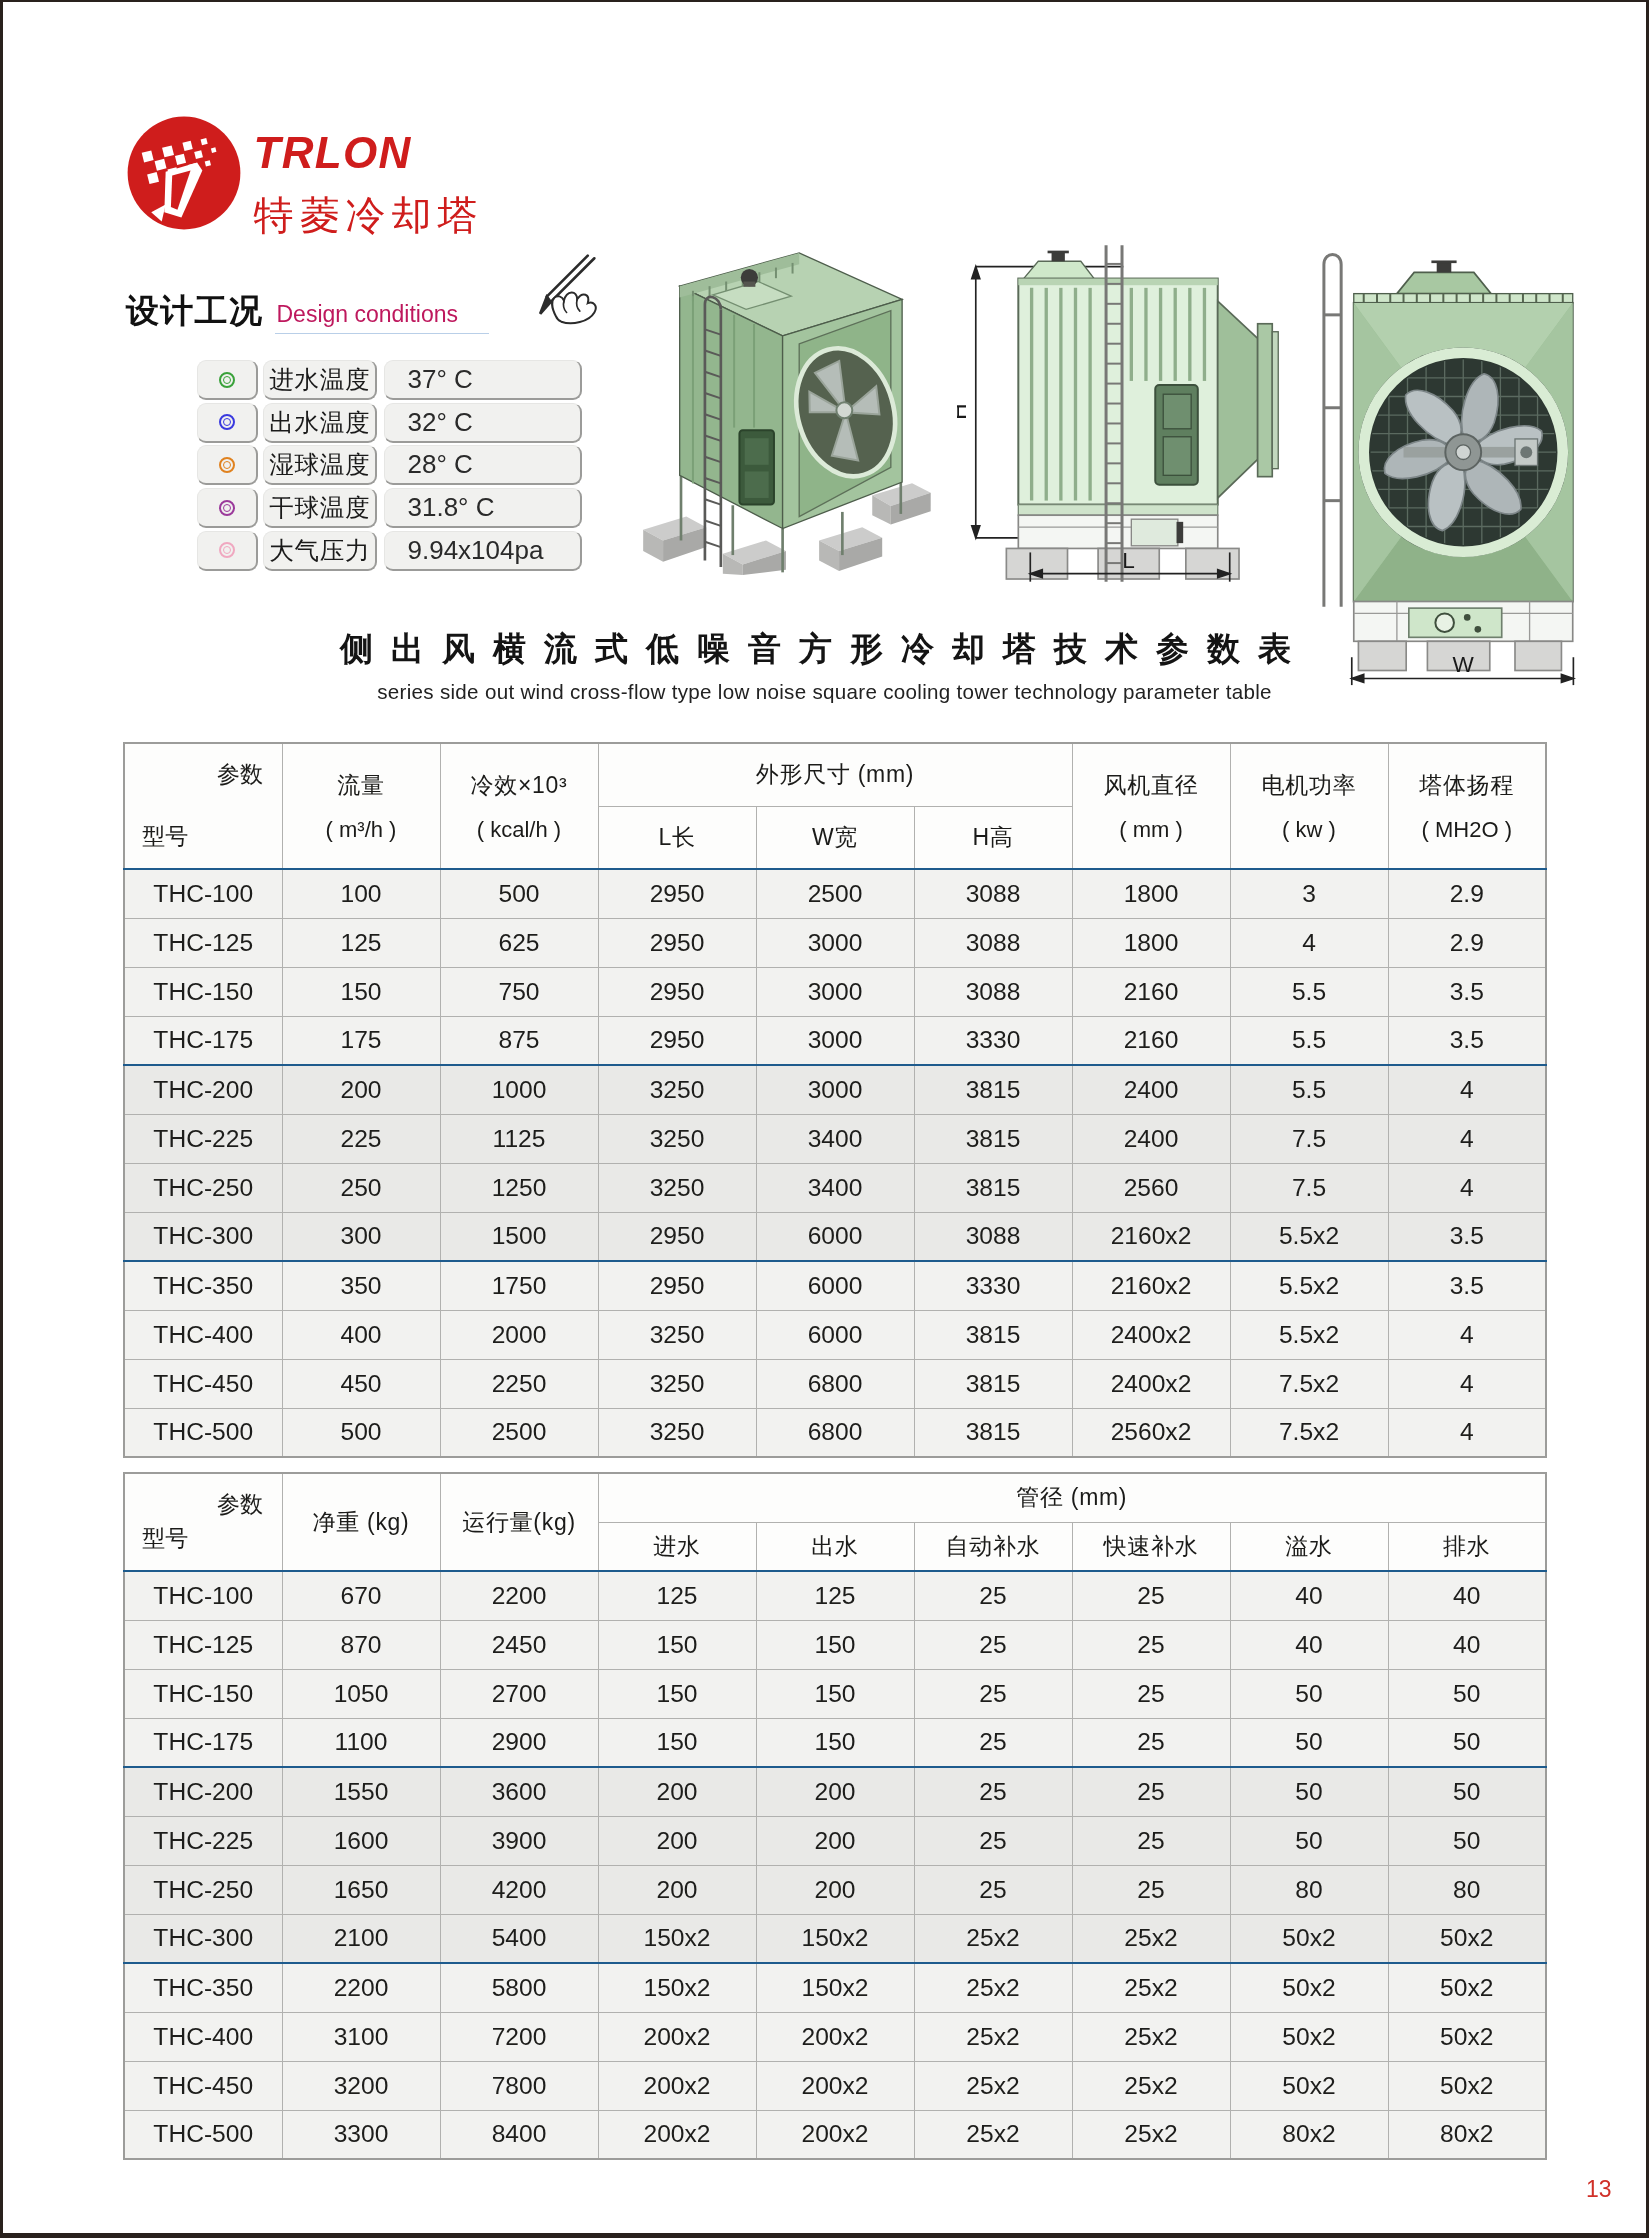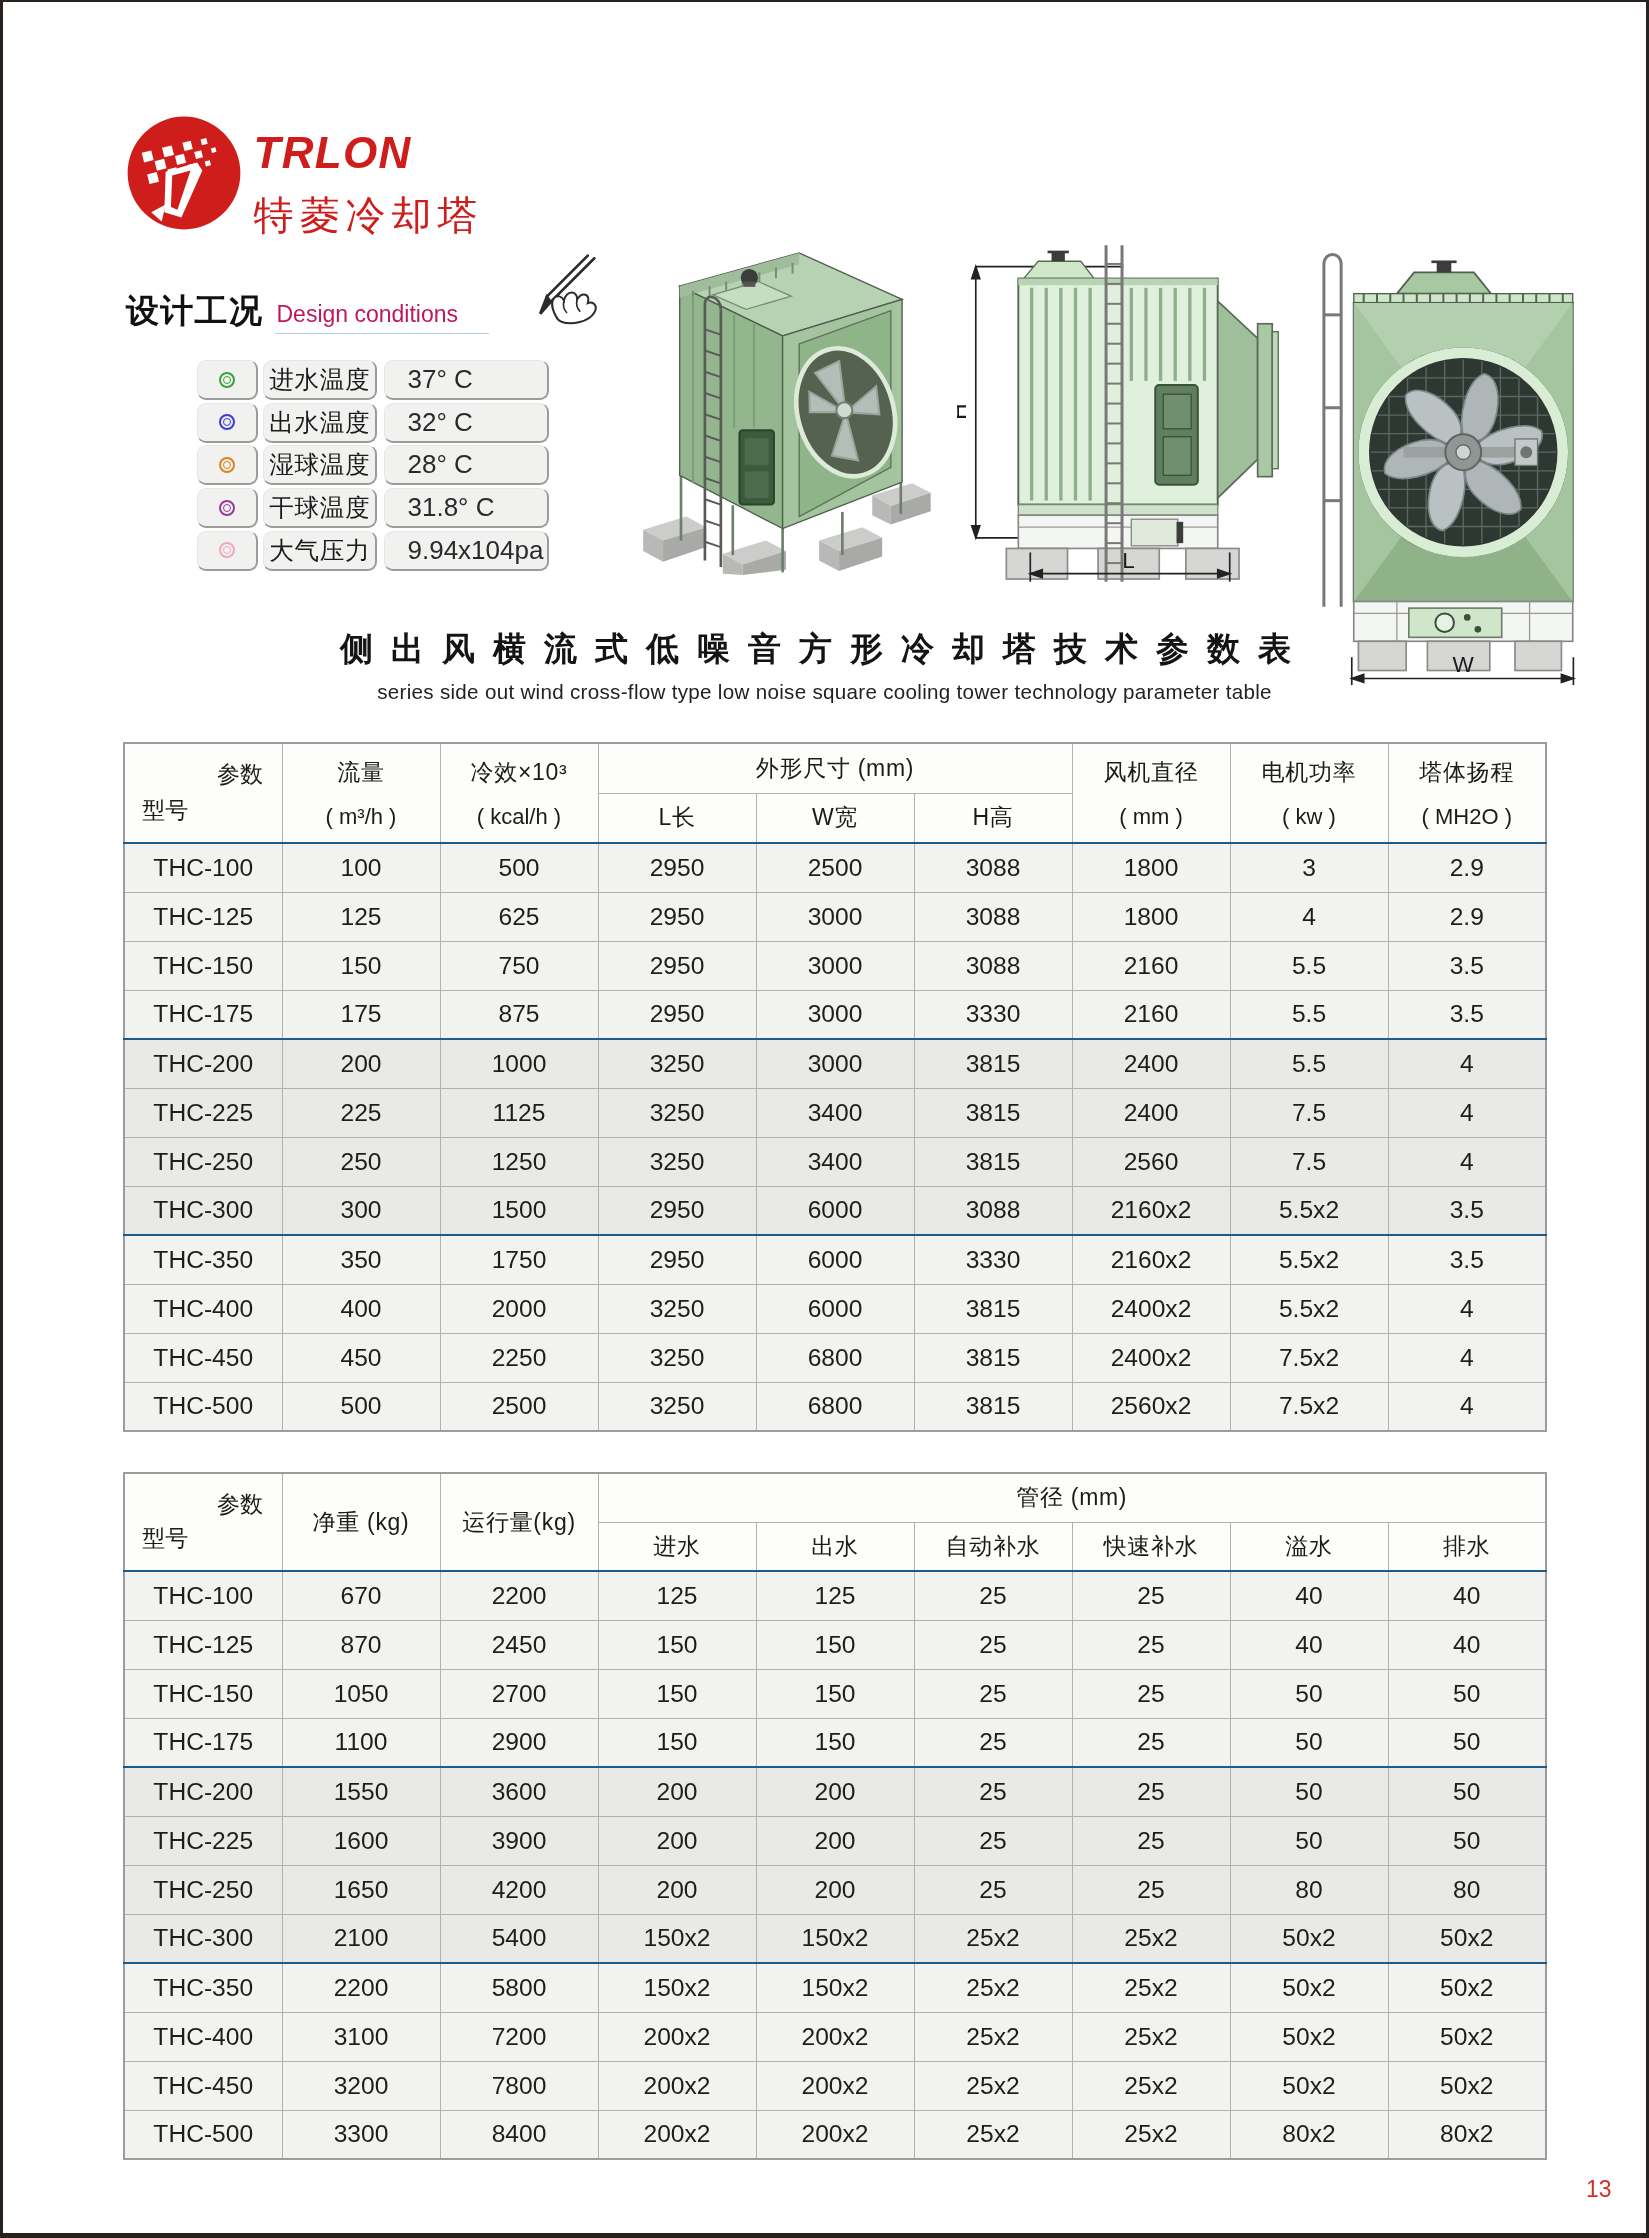--- a/index.html
+++ b/index.html
@@ -22,21 +22,21 @@
   .hand-icon{position:absolute;left:513px;top:251px;width:88px;height:74px;}
 
   .cond-table{position:absolute;left:194px;top:358px;}
   .cond-row{display:flex;margin-bottom:2.7px;}
   .cond-cell{height:40px;background:#f1f1ef;box-sizing:border-box;
              border-top:1.3px solid #e6e6e4;border-left:1.3px solid #e6e6e4;
              border-right:2px solid #9b9b99;border-bottom:2px solid #9b9b99;
              display:flex;align-items:center;justify-content:center;border-radius:9px;}
   .cond-icon-cell{width:61px;margin-right:5.3px;}
   .cond-label-cell{width:114px;margin-right:6.6px;font-size:24.6px;color:#1a1a1a;letter-spacing:0.7px;}
-  .cond-value-cell{width:165px;font-size:26px;color:#2a2a2a;justify-content:flex-start;padding-left:22.6px;}
+  .cond-value-cell{width:198px;font-size:26px;color:#2a2a2a;justify-content:flex-start;padding-left:22.6px;}
   .ring{display:inline-block;width:16px;height:16px;border:2px solid currentColor;border-radius:50%;position:relative;box-sizing:border-box;}
   .ring::after{content:'';position:absolute;inset:2px;border:1.3px solid currentColor;border-radius:50%;}
 
   
   .fig{position:absolute;}
   .fig svg{width:100%;height:100%;display:block;}
   #fig-iso{left:577px;top:241px;width:372px;height:332px;}
   #fig-side{left:954px;top:238px;width:346px;height:347px;}
   #fig-front{left:1301px;top:233px;width:280px;height:453px;}
   .dim-text{font-size:34px;fill:#1a1a1a;font-family:"Liberation Sans",sans-serif;}
@@ -51,21 +51,21 @@
              border:2px solid #9c9c9a;background:#fdfdfc;}
   #table1{top:740px;}
   #table2{top:1470px;}
   table.spec col{width:158px;}
   table.spec th,table.spec td{border:1.3px solid #b1b1af;box-sizing:border-box;text-align:center;vertical-align:middle;padding:0;}
   table.spec thead th{background:#fdfdfc;font-weight:500;color:#1b1b19;}
   .hrow1{height:49px;}
   .hrow2{height:49px;}
   .th-cn{font-size:23px;letter-spacing:0.7px;}
   .th-sub{font-size:22px;}
-  .th-stack{display:flex;flex-direction:column;justify-content:center;gap:16px;height:98px;}
+  .th-stack{display:flex;flex-direction:column;justify-content:center;gap:16px;height:124px;}
   th.corner{position:relative;background-image:linear-gradient(to bottom right,
             transparent calc(50% - 1.3px), #9a9a98 calc(50% - 1.3px), #9a9a98 calc(50% + 1.3px), transparent calc(50% + 1.3px));}
   th.corner .c-top{position:absolute;top:14.6px;right:18.6px;font-size:23px;}
   th.corner .c-bot{position:absolute;bottom:16px;left:17.3px;font-size:23px;}
   table.spec tbody tr{height:49px;}
   table.spec tbody td{font-size:24.6px;color:#1d1d1b;border-top:1.3px solid #a6a6a4;}
   tr.g1 td,tr.g3 td{background:#f2f2f0;}
   tr.g2 td{background:#e9e9e7;}
   table.spec tbody tr:first-child td{border-top:2.7px solid #1e5b8d;}
   tr.blue-sep td{border-top:2.7px solid #1e5b8d !important;}

